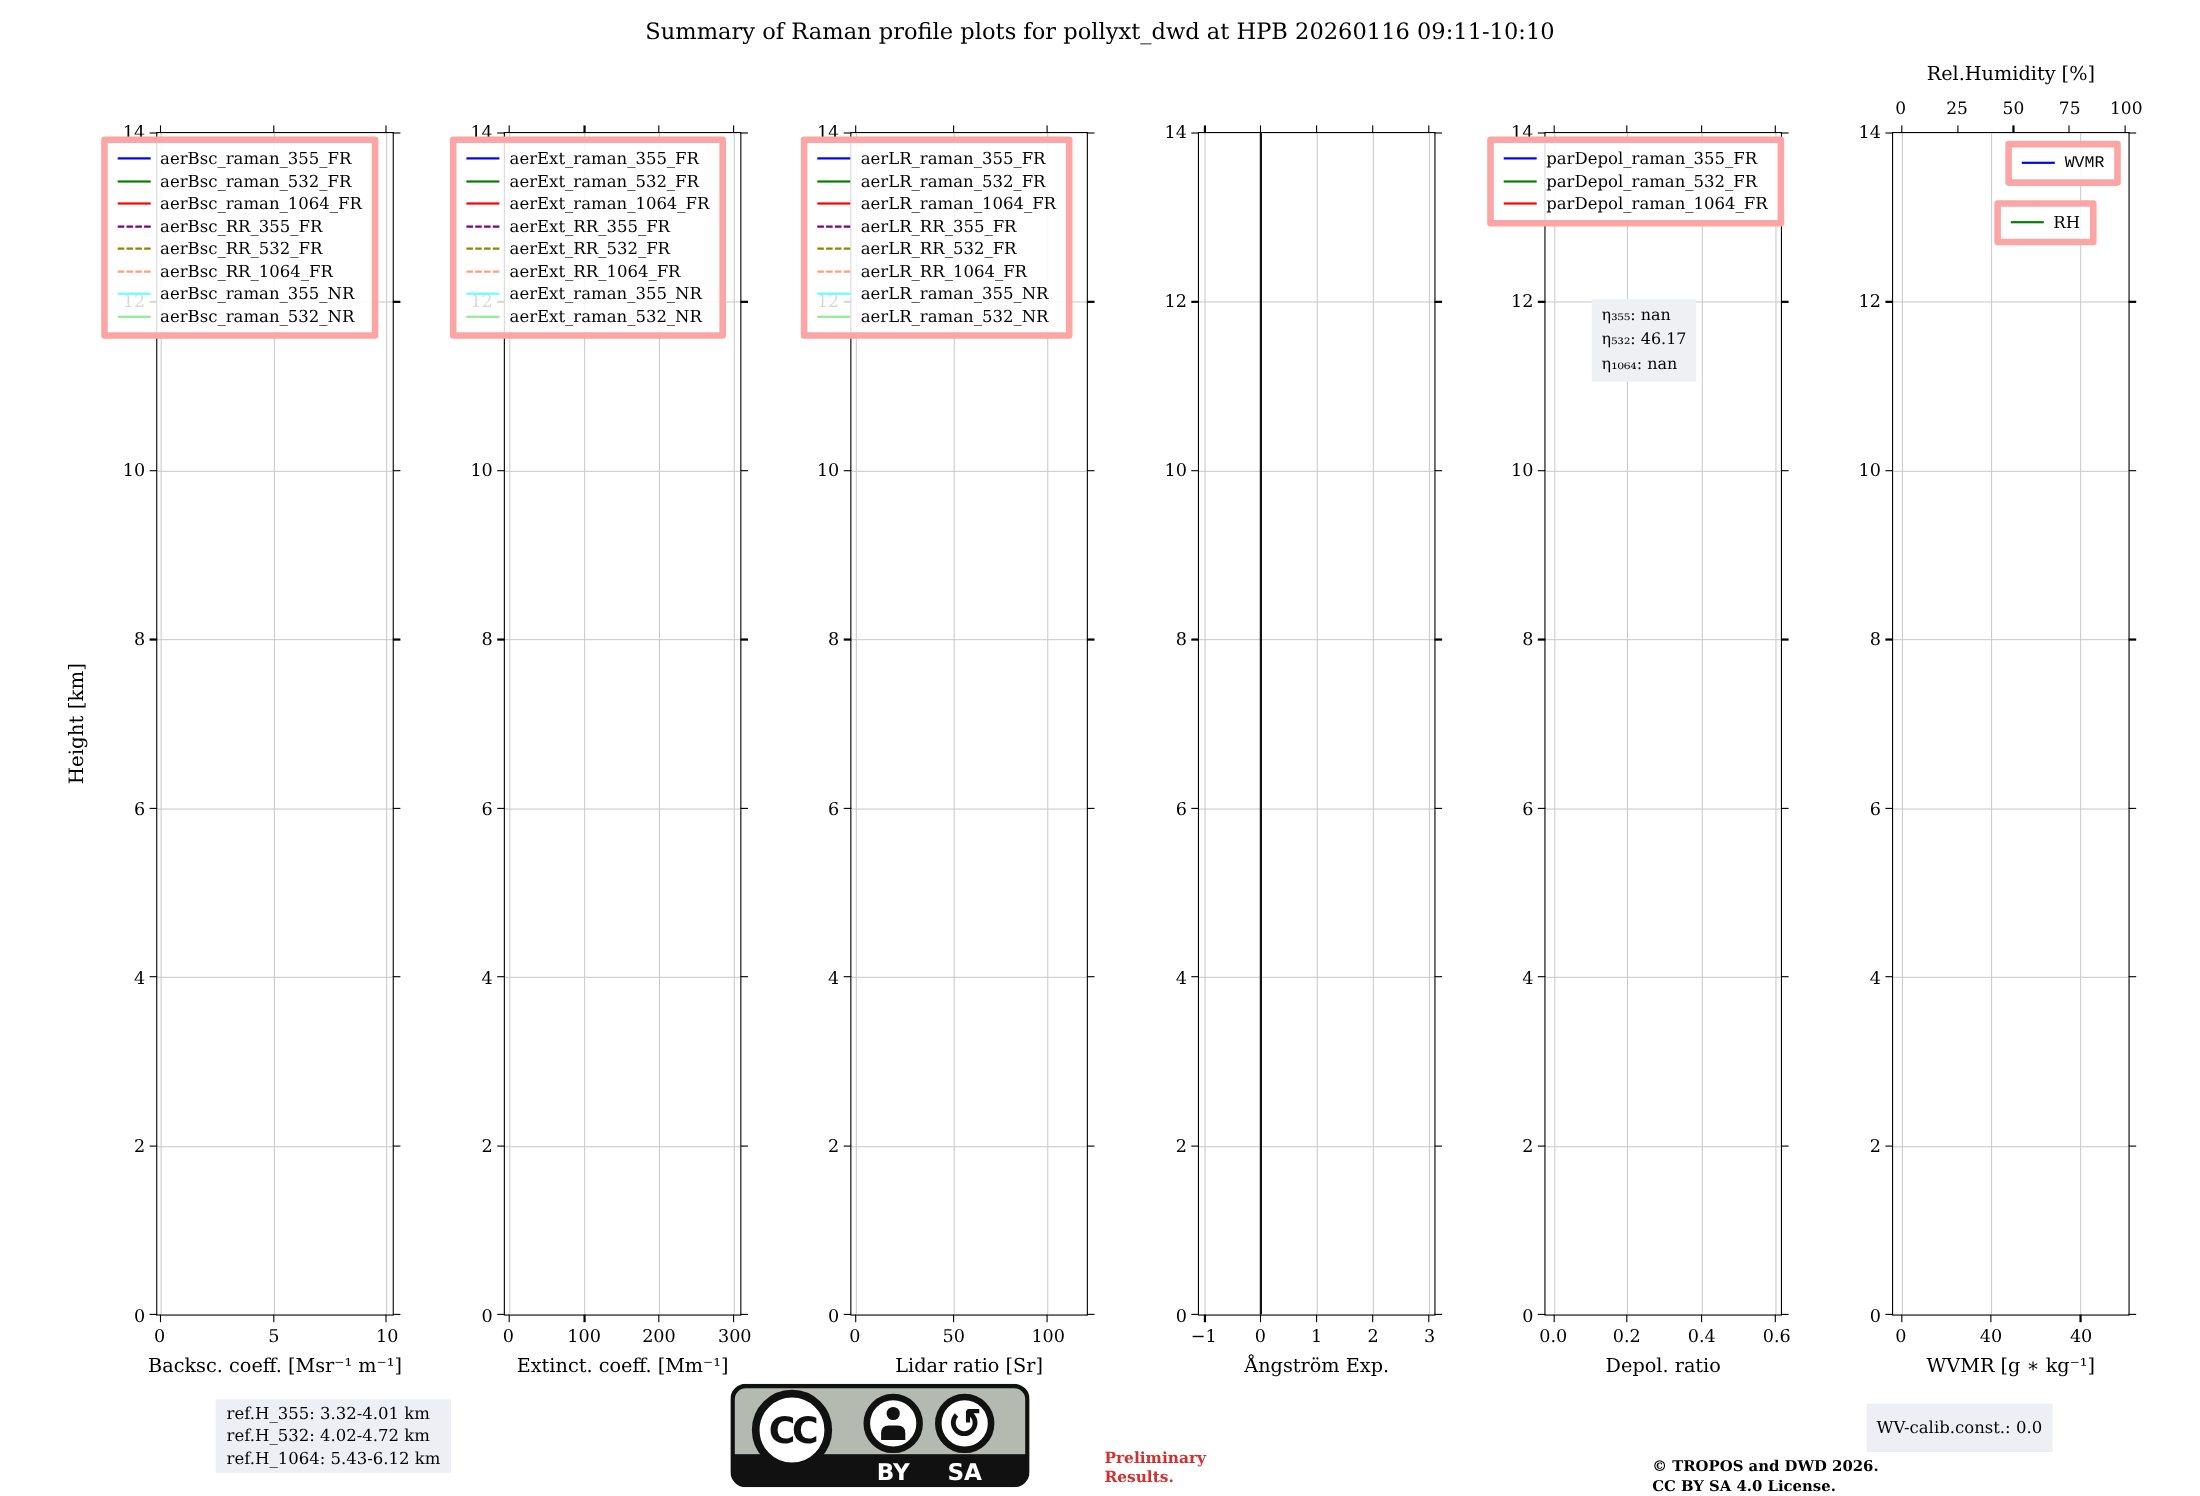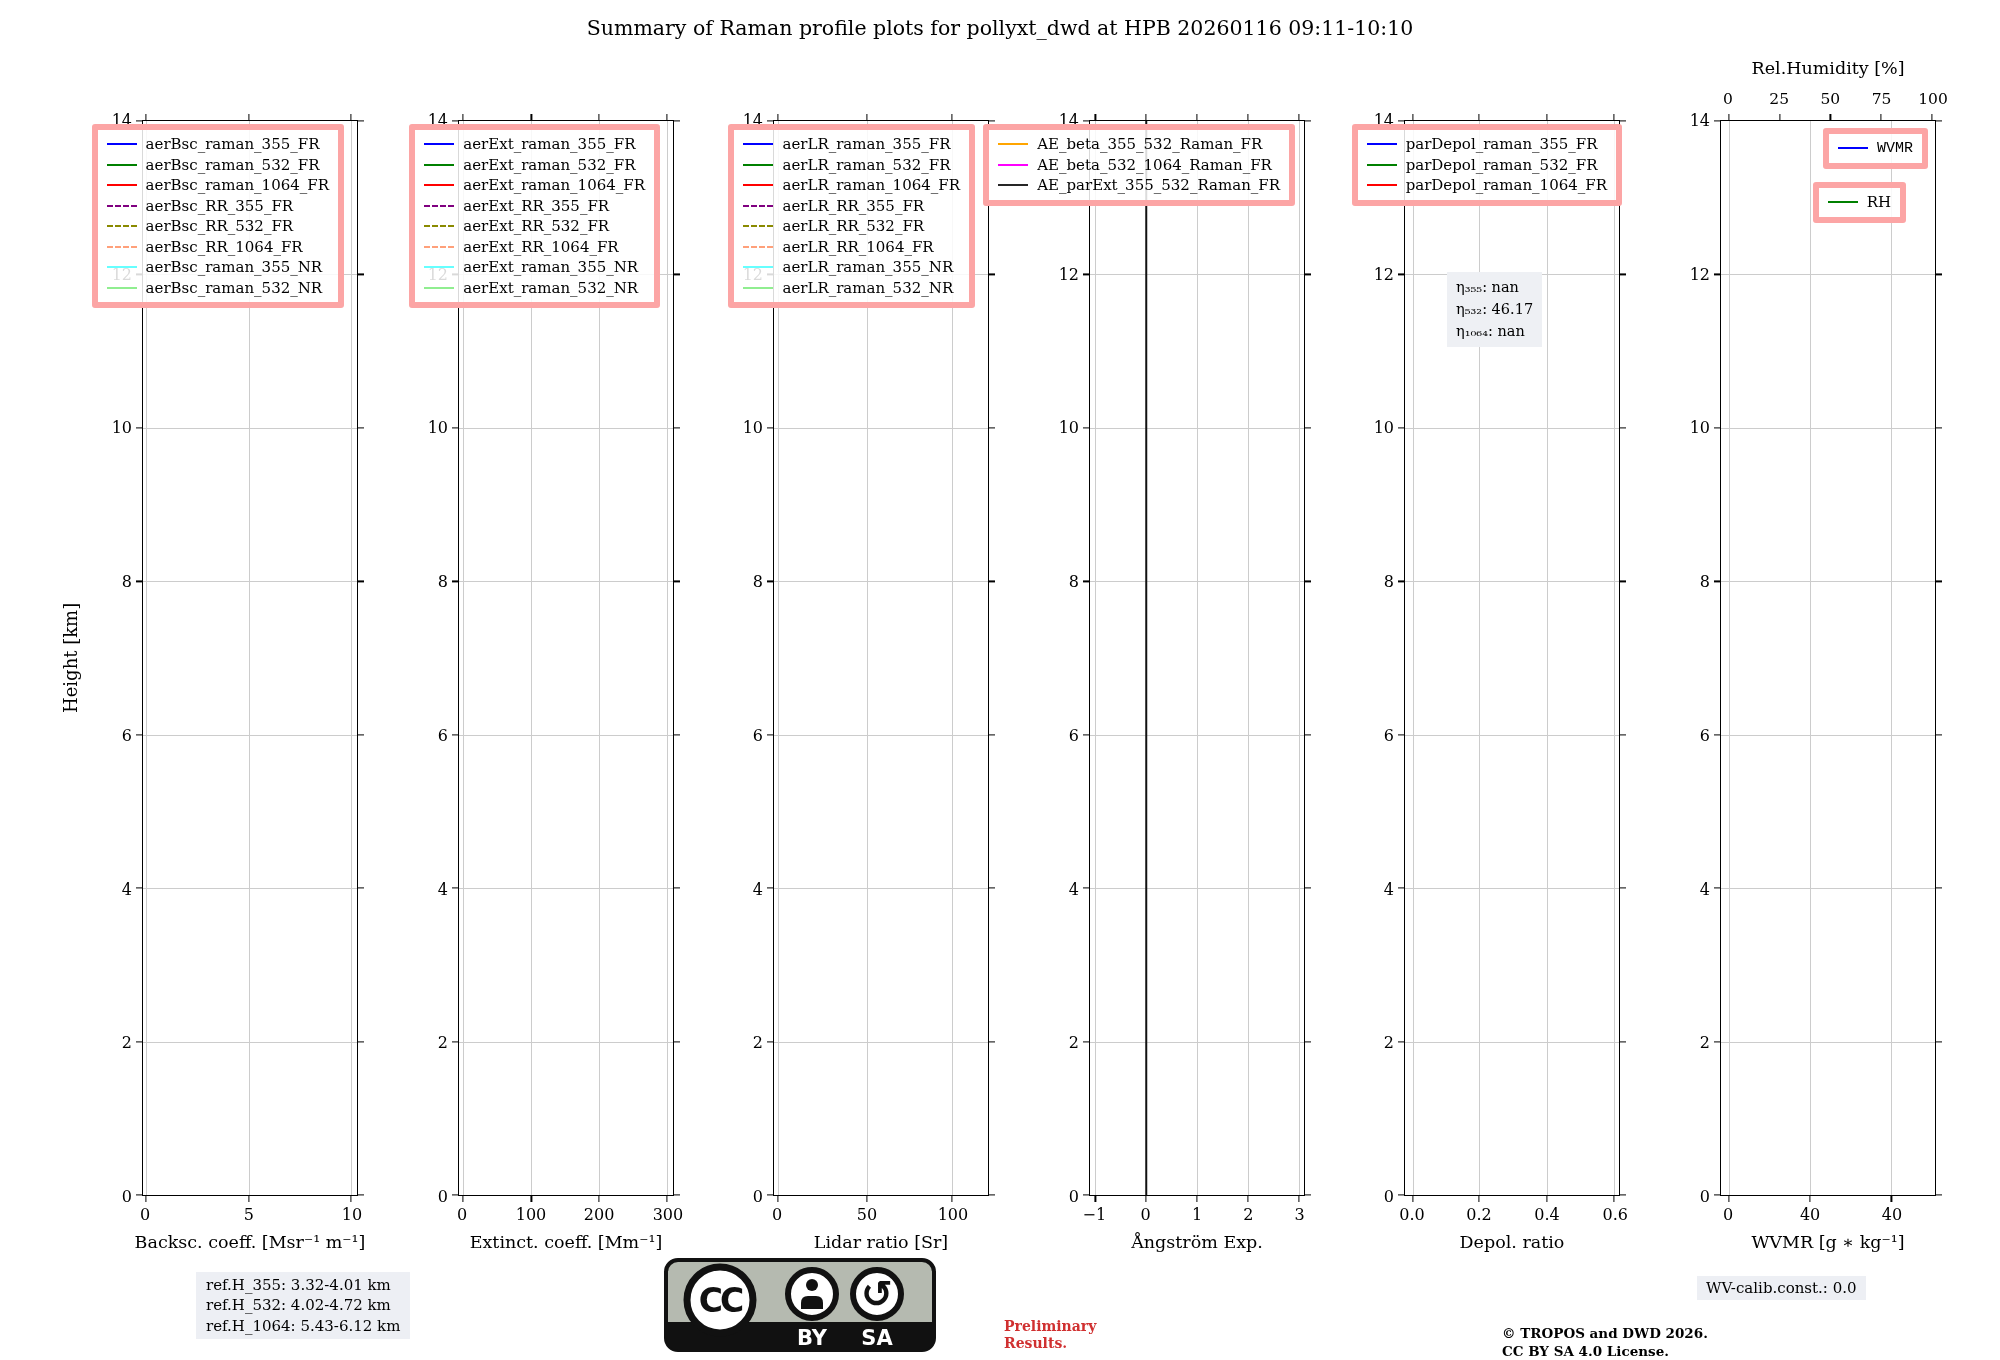--- a/index.html
+++ b/index.html
@@ -29,21 +29,21 @@
   .legend{position:absolute;background:rgba(255,255,255,0.85);border:6px solid #fca5a5;
           border-radius:3px;padding:4px 9px;z-index:5;}
   .lrow{display:flex;align-items:center;gap:9px;height:20.5px;white-space:nowrap;}
   .lline{width:30px;height:0;border-top:2.2px solid #000;flex:0 0 30px;}
   .lline.dash{border-top-style:dashed;}
   .llabel{font-size:15px;}
   .anno{position:absolute;background:#eef0f4;padding:5px 9px;font-size:14.5px;
         line-height:1.5;z-index:4;white-space:nowrap;}
   .refbox{position:absolute;left:196px;top:1272px;background:#edeff4;padding:3px 10px;
           font-size:15px;line-height:1.35;}
-  .wvcalib{position:absolute;left:1697px;top:1276px;background:#edeff4;padding:3px 9px;font-size:15px;}
+  .wvcalib{position:absolute;left:1697px;top:1276px;background:#edeff4;padding:13px 9px;font-size:15px;}
   .prelim{position:absolute;left:1004px;top:1318px;color:#d03030;font-weight:bold;
           font-size:14px;line-height:1.2;width:120px;}
   .copyright{position:absolute;left:1502px;top:1324px;font-weight:bold;font-size:13.5px;line-height:1.35;}
   .ccbadge{position:absolute;left:664px;top:1258px;}
 </style>
 </head>
 <body>
 
 <div class="stage" id="stage">
   <div class="title">Summary of Raman profile plots for pollyxt_dwd at HPB 20260116 09:11-10:10</div>
@@ -379,34 +379,20 @@
       <div class="xtick" style="left: 97.5%;">3</div>
       <div class="ytick" style="top: 0%;">14</div>
       <div class="ytick" style="top: 14.29%;">12</div>
       <div class="ytick" style="top: 28.57%;">10</div>
       <div class="ytick" style="top: 42.86%;">8</div>
       <div class="ytick" style="top: 57.14%;">6</div>
       <div class="ytick" style="top: 71.43%;">4</div>
       <div class="ytick" style="top: 85.71%;">2</div>
       <div class="ytick" style="top: 100%;">0</div>
       <div class="xlabel">Ångström Exp.</div>
-      <div class="legend" style="top: 4px; right: 10px;">
-        <div class="lrow">
-          <span class="lline" style="border-top-color: rgb(255, 165, 0);"></span>
-          <span class="llabel">AE_beta_355_532_Raman_FR</span>
-        </div>
-        <div class="lrow">
-          <span class="lline" style="border-top-color: rgb(255, 0, 255);"></span>
-          <span class="llabel">AE_beta_532_1064_Raman_FR</span>
-        </div>
-        <div class="lrow">
-          <span class="lline" style="border-top-color: rgb(38, 38, 38);"></span>
-          <span class="llabel">AE_parExt_355_532_Raman_FR</span>
-        </div>
-      </div>
     </div>
     <div class="panel" style="left: 1404px;">
       <div class="plot-box">
         <div class="grid-v" style="left: 3.7%;"></div>
         <div class="grid-v" style="left: 34.7%;"></div>
         <div class="grid-v" style="left: 66.2%;"></div>
         <div class="grid-v" style="left: 97.8%;"></div>
         <div class="grid-h" style="top: 14.29%;"></div>
         <div class="grid-h" style="top: 28.57%;"></div>
         <div class="grid-h" style="top: 42.86%;"></div>

